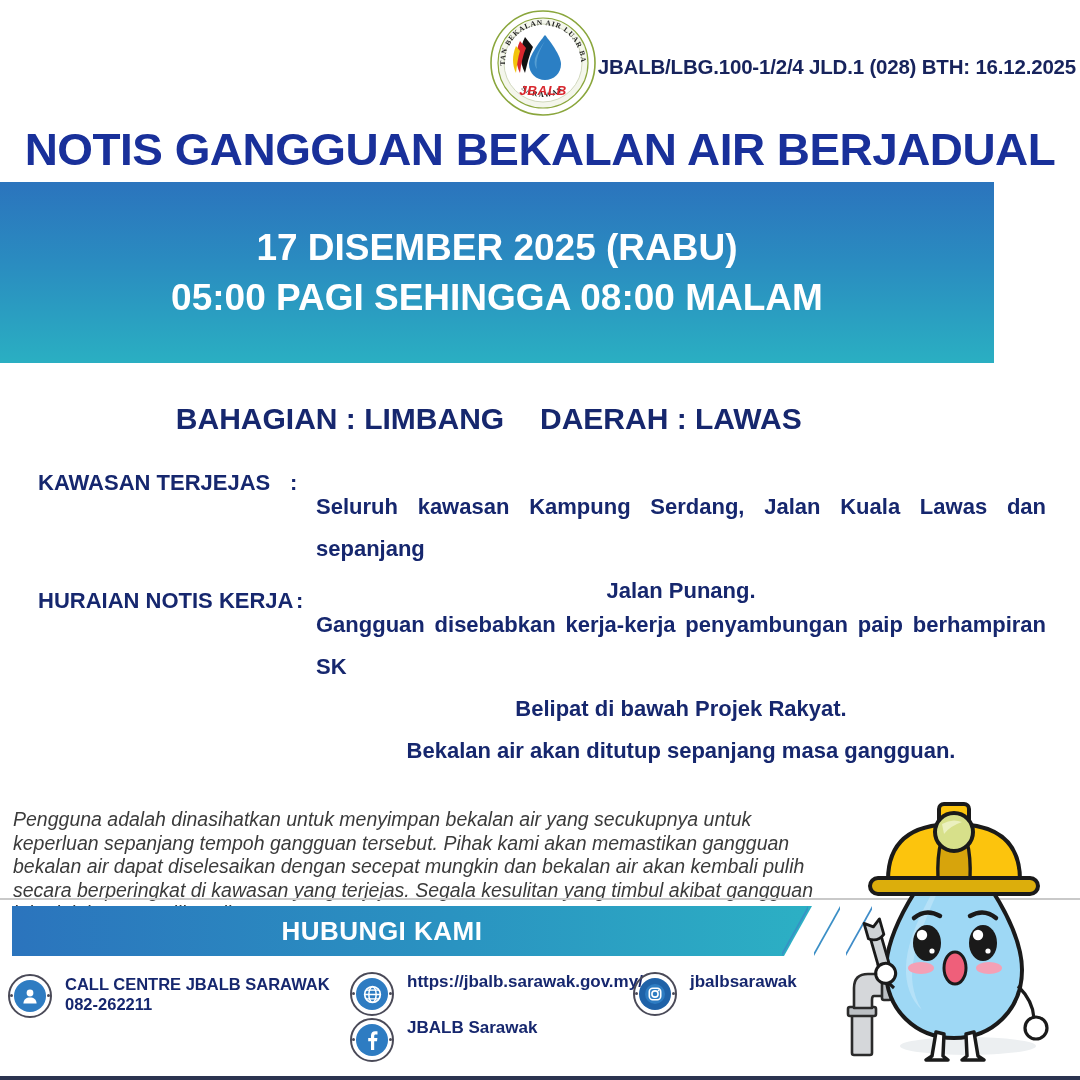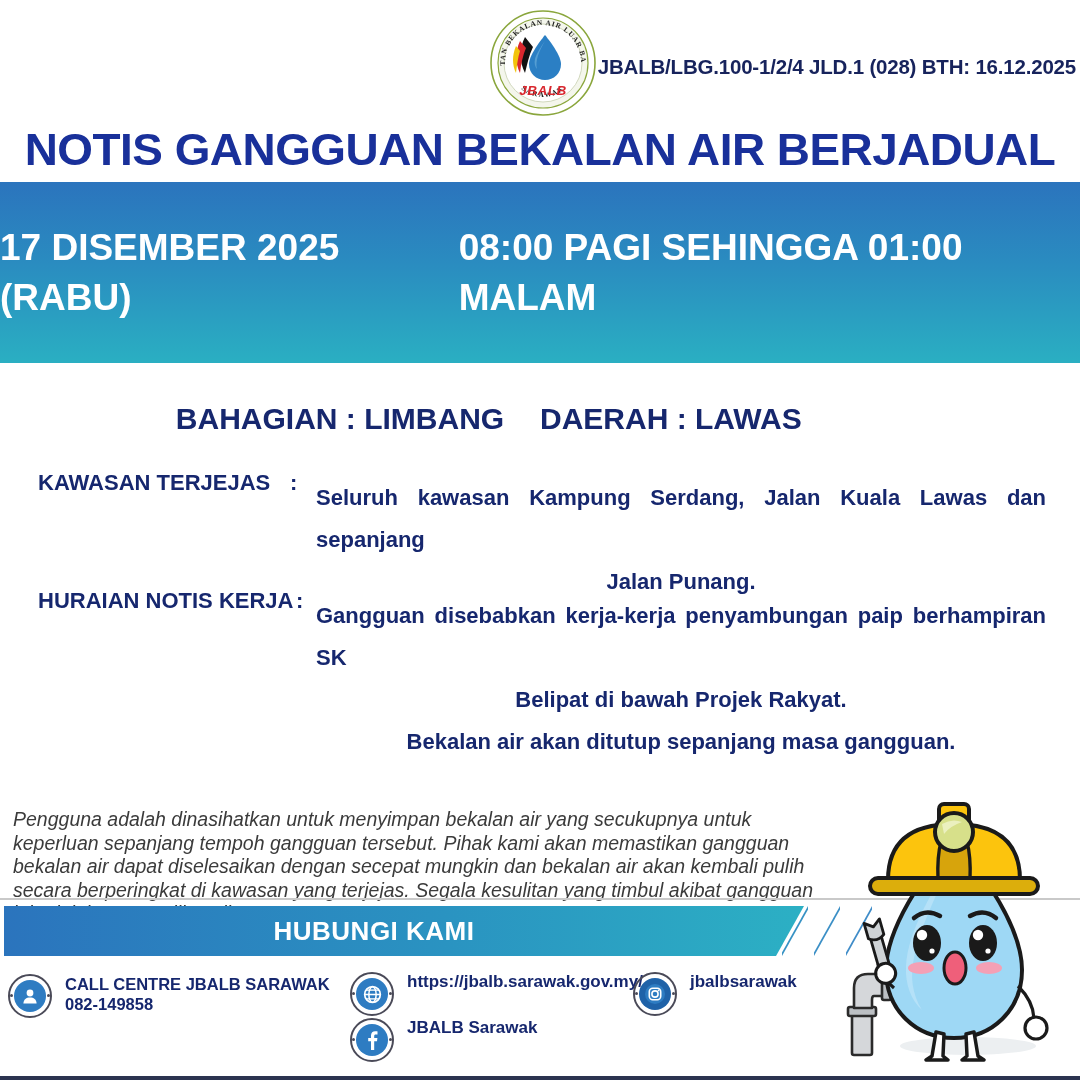--- a/index.html
+++ b/index.html
@@ -31,23 +31,23 @@
   .main-title{
     position:absolute;left:0;top:124px;width:1080px;
     text-align:center;
     font-size:45px;font-weight:bold;color:#19309a;
     letter-spacing:-0.5px;
     transform:scaleX(1.02);
   }
 
   
   .date-banner{
-    position:absolute;left:0;top:182px;width:1080px;height:181px;
+    position:absolute;left:0;top:182px;width:994px;height:181px;
     background:linear-gradient(180deg,#2b74bd 0%,#2a8cc0 45%,#2aafc2 100%);
-    display:flex;flex-direction:row;
+    display:flex;flex-direction:column;
     align-items:center;justify-content:center;
     color:#ffffff;
   }
   .date-line1{font-size:37px;font-weight:bold;letter-spacing:0px;line-height:1.35;}
   .date-line2{font-size:37px;font-weight:bold;letter-spacing:0px;line-height:1.35;}
 
   
   .division-row{
     position:absolute;top:402px;left:0;width:1080px;
     display:flex;justify-content:center;
@@ -60,21 +60,21 @@
   .detail{position:absolute;left:38px;width:1010px;}
   .detail .label{
     position:absolute;left:0;top:0;
     font-size:22px;font-weight:bold;color:#16276e;white-space:nowrap;
   }
   .detail .colon{
     position:absolute;left:252px;top:0;
     font-size:22px;font-weight:bold;color:#16276e;
   }
   .detail .value{
-    position:absolute;left:278px;top:7px;width:730px;
+    position:absolute;left:278px;top:16px;width:730px;
     font-size:22px;font-weight:bold;color:#16276e;
     line-height:42px;
   }
   .detail .value .just{text-align:justify;text-align-last:justify;}
   .detail .value .plain{text-align:center;}
 
   #detail-kawasan{top:470px;}
   #detail-huraian{top:588px;}
   #detail-huraian .colon{left:258px;}
 
@@ -86,21 +86,21 @@
   }
 
   
   .divider{
     position:absolute;left:0;top:898px;width:1080px;height:2px;background:#c9c9c9;
   }
 
   
   .hk-wrap{position:absolute;left:0;top:906px;width:1080px;height:50px;}
   .hk-bar{
-    position:absolute;left:4px;top:0;width:800px;height:50px;
+    position:absolute;left:12px;top:0;width:800px;height:50px;
     background:linear-gradient(90deg,#2b74bd 0%,#2a93c1 55%,#2cb0c4 100%);
     -webkit-clip-path:polygon(0 0,100% 0,calc(100% - 28px) 100%,0 100%);
     clip-path:polygon(0 0,100% 0,calc(100% - 28px) 100%,0 100%);
     display:flex;align-items:center;justify-content:center;
   }
   .hk-text{
     color:#fff;font-size:26px;font-weight:bold;letter-spacing:0.5px;
     margin-right:60px;
   }
   .stripe{position:absolute;top:0;height:50px;width:15px;
@@ -172,21 +172,21 @@
         <path d="M56,32 C56,32 48,43 46,50 C45,54 46,58 48,60 C46,52 50,42 56,32 Z" fill="#63a8d8" opacity="0.75"></path>
         <text x="54" y="86" text-anchor="middle" font-family="'Liberation Sans',sans-serif" font-size="13.5" font-weight="bold" font-style="italic" fill="#d9272e" letter-spacing="0.5">JBALB</text>
       </svg>
     </div>
   </div>
 
   <div class="main-title">NOTIS GANGGUAN BEKALAN AIR BERJADUAL</div>
 
   <div class="date-banner">
     <div class="date-line1">17 DISEMBER 2025 (RABU)</div>
-    <div class="date-line2">08:00 PAGI SEHINGGA 01:00 MALAM</div>
+    <div class="date-line2">05:00 PAGI SEHINGGA 08:00 MALAM</div>
   </div>
 
   <div class="division-row">
     <div class="bahagian">BAHAGIAN : LIMBANG</div>
     <div class="daerah">DAERAH : LAWAS</div>
   </div>
 
   <div class="detail" id="detail-kawasan">
     <div class="label">KAWASAN TERJEJAS</div>
     <div class="colon">:</div>
@@ -228,21 +228,21 @@
           <div class="dot r"></div>
         <div class="core">
           <svg width="20" height="20" viewBox="0 0 20 20">
             <circle cx="10" cy="7" r="3.4" fill="#ffffff"></circle>
             <path d="M3.4,17.5 C3.4,13.3 6.4,11.4 10,11.4 C13.6,11.4 16.6,13.3 16.6,17.5 Z" fill="#ffffff"></path>
           </svg>
         </div>
       </div>
       <div class="ctext">
         <span>CALL CENTRE JBALB SARAWAK</span>
-        <span class="l2">082-149858</span>
+        <span class="l2">082-262211</span>
       </div>
     </div>
 
     <div class="contact" id="contact-web">
       <div class="ic">
         <div class="ring"></div>
           <div class="dot l"></div>
           <div class="dot r"></div>
         <div class="core">
           <svg width="21" height="21" viewBox="0 0 22 22">

